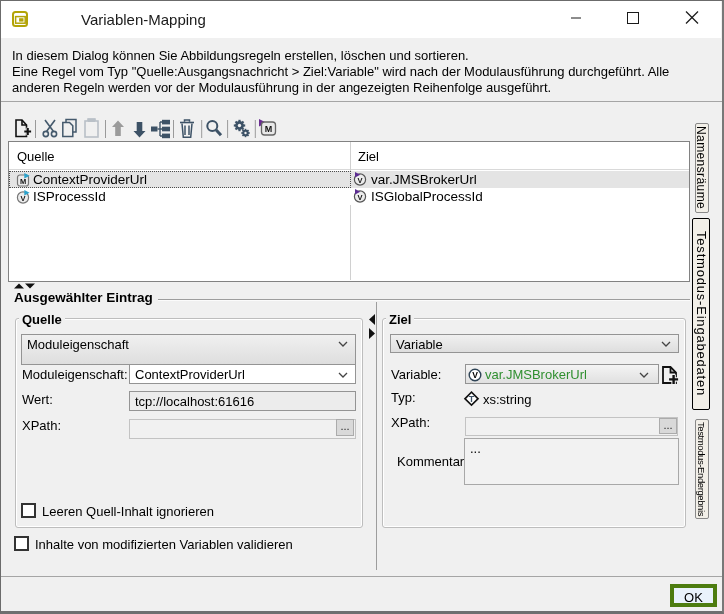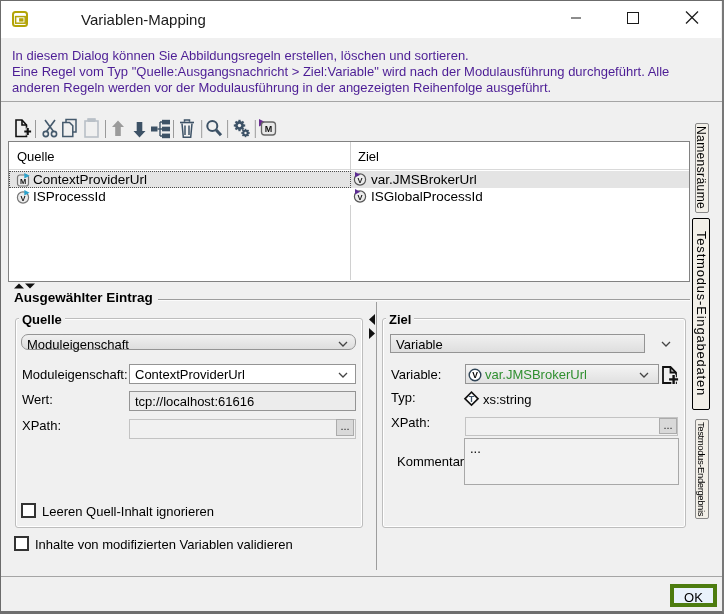--- a/index.html
+++ b/index.html
@@ -1,21 +1,21 @@
 <!DOCTYPE html>
 <html><head><meta charset="utf-8">
 <style>
 *{margin:0;padding:0;box-sizing:border-box;}
 html,body{width:724px;height:614px;background:#fff;}
 body{font-family:"Liberation Sans",sans-serif;position:relative;overflow:hidden;}
 .win{position:absolute;left:0;top:0;width:724px;height:614px;background:#f0f0f0;border:1px solid #6b6b6b;border-right:2px solid #787878;border-bottom:3px solid #6f6f6f;}
 .abs{position:absolute;}
 .titlebar{position:absolute;left:1px;top:1px;width:720px;height:37px;background:#ffffff;}
 .title-text{position:absolute;left:37px;top:11px;font-size:15px;color:#1a1a1a;margin-left:44px;}
-.desc{position:absolute;left:12px;top:48px;font-size:13px;line-height:16px;color:#4c1d95;}
+.desc{position:absolute;left:12px;top:48px;font-size:13px;line-height:16px;color:#000000;}
 .sep-h{position:absolute;background:#a5a5a5;height:1px;}
 
 .tbl{position:absolute;left:8px;top:141px;width:682px;height:141px;background:#fff;border:1px solid #828282;}
 .tbl .hdr{position:absolute;left:0;top:0;width:100%;height:28px;background:#fff;border-bottom:1px solid #d9d9d9;}
 .coldiv{position:absolute;left:341px;top:0;width:1px;height:138px;background:#d0d0d0;}
 .hq{position:absolute;left:8px;top:6.5px;font-size:13px;}
 .hz{position:absolute;left:349px;top:6.5px;font-size:13px;}
 .row1{position:absolute;left:0px;top:29px;width:680px;height:17px;background:#e4e4e4;}
 .focuscell{position:absolute;left:0px;top:29px;width:342px;height:17px;outline:1px dotted #4d4d4d;outline-offset:-1px;}
 .row2{position:absolute;left:0px;top:46px;width:680px;height:17px;background:#fff;}
@@ -172,21 +172,21 @@
 <svg class="abs" style="left:13px;top:282.5px" width="24" height="8" viewBox="0 0 24 8">
   <path d="M1 5.5 L6 0.5 L11 5.5 Z" fill="#111"></path>
   <path d="M12 0.5 L22 0.5 L17 5.5 Z" fill="#111"></path>
 </svg>
 <div class="abs" style="left:14px;top:290px;font-size:13.5px;font-weight:bold;">Ausgewählter Eintrag</div>
 <div class="sep-h" style="left:158px;top:299px;width:532px;background:#9d9d9d;"></div>
 <div class="sep-h" style="left:158px;top:300px;width:532px;background:#fbfbfb;"></div>
 
 <div class="group" style="left:15px;top:318px;width:348px;height:210px;"></div>
 <div class="gtitle" style="left:19px;top:312px;">Quelle</div>
-<div class="field" style="left:21px;top:334px;width:335px;height:16px;background:linear-gradient(#f0f0f0,#dedede);border-radius:7px;">Moduleigenschaft</div>
+<div class="field" style="left:21px;top:334px;width:335px;height:31px;background:linear-gradient(#f0f0f0,#dedede);">Moduleigenschaft</div>
 <svg class="chev" style="left:338px;top:341px" width="10" height="6" viewBox="0 0 10 6">
     <path d="M1 1 L5 5 L9 1" stroke="#444" stroke-width="1.3" fill="none"></path>
   </svg>
 <div class="lbl" style="left:22px;top:366.5px;">Moduleigenschaft:</div>
 <div class="field" style="left:129px;top:364px;width:227px;height:20px;background:#fff;">ContextProviderUrl</div>
 <svg class="chev" style="left:338px;top:372px" width="10" height="6" viewBox="0 0 10 6">
     <path d="M1 1 L5 5 L9 1" stroke="#444" stroke-width="1.3" fill="none"></path>
   </svg>
 <div class="lbl" style="left:22px;top:392px;">Wert:</div>
 <div class="field" style="left:129px;top:391px;width:227px;height:20px;background:#ececec;">tcp://localhost:61616</div>
@@ -197,21 +197,21 @@
 <div class="lbl" style="left:42px;top:504px;">Leeren Quell-Inhalt ignorieren</div>
 
 <div class="abs" style="left:376px;top:302px;width:1px;height:268px;background:#9d9d9d;"></div>
 <svg class="abs" style="left:367px;top:314px" width="10" height="26" viewBox="0 0 10 26">
   <path d="M8 0 L8 11 L2 5.5 Z" fill="#111"></path>
   <path d="M2 14 L2 25 L8 19.5 Z" fill="#111"></path>
 </svg>
 
 <div class="group" style="left:382px;top:318px;width:304px;height:210px;"></div>
 <div class="gtitle" style="left:386px;top:312px;">Ziel</div>
-<div class="field" style="left:390px;top:334px;width:255px;height:19px;background:linear-gradient(#f0f0f0,#dedede);">Variable</div>
+<div class="field" style="left:390px;top:334px;width:289px;height:19px;background:linear-gradient(#f0f0f0,#dedede);">Variable</div>
 <svg class="chev" style="left:661px;top:341px" width="10" height="6" viewBox="0 0 10 6">
     <path d="M1 1 L5 5 L9 1" stroke="#444" stroke-width="1.3" fill="none"></path>
   </svg>
 <div class="lbl" style="left:391px;top:366.5px;">Variable:</div>
 <div class="field" style="left:465px;top:364px;width:194px;height:20px;background:linear-gradient(#f4f4f4,#e0e0e0);color:#2f8f2f;padding-left:19px;">var.JMSBrokerUrl</div>
 <svg class="abs" style="left:468px;top:368px" width="14" height="14" viewBox="0 0 14 14">
   <circle cx="7" cy="7" r="5.8" fill="#fff" stroke="#2f4456" stroke-width="1.4"></circle>
   <text x="7" y="10.2" font-size="8.5" font-weight="bold" fill="#000" text-anchor="middle" font-family="Liberation Sans">V</text>
 </svg>
 <svg class="chev" style="left:639px;top:372px" width="10" height="6" viewBox="0 0 10 6">

